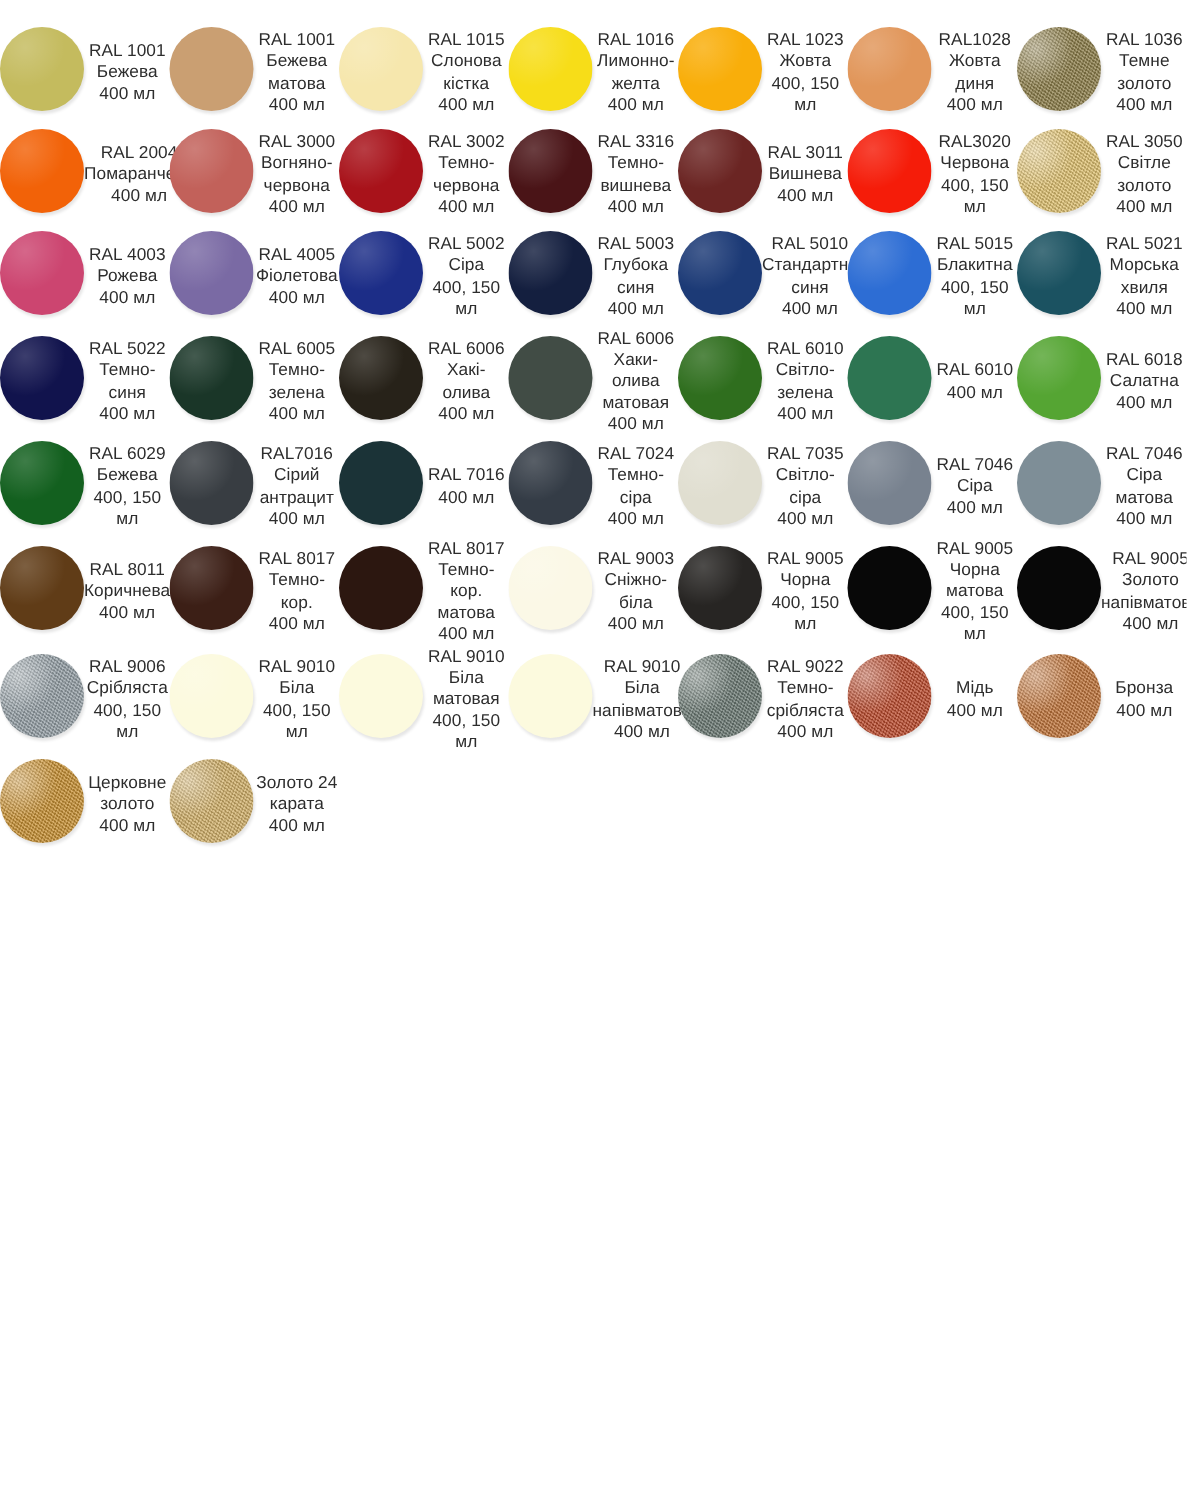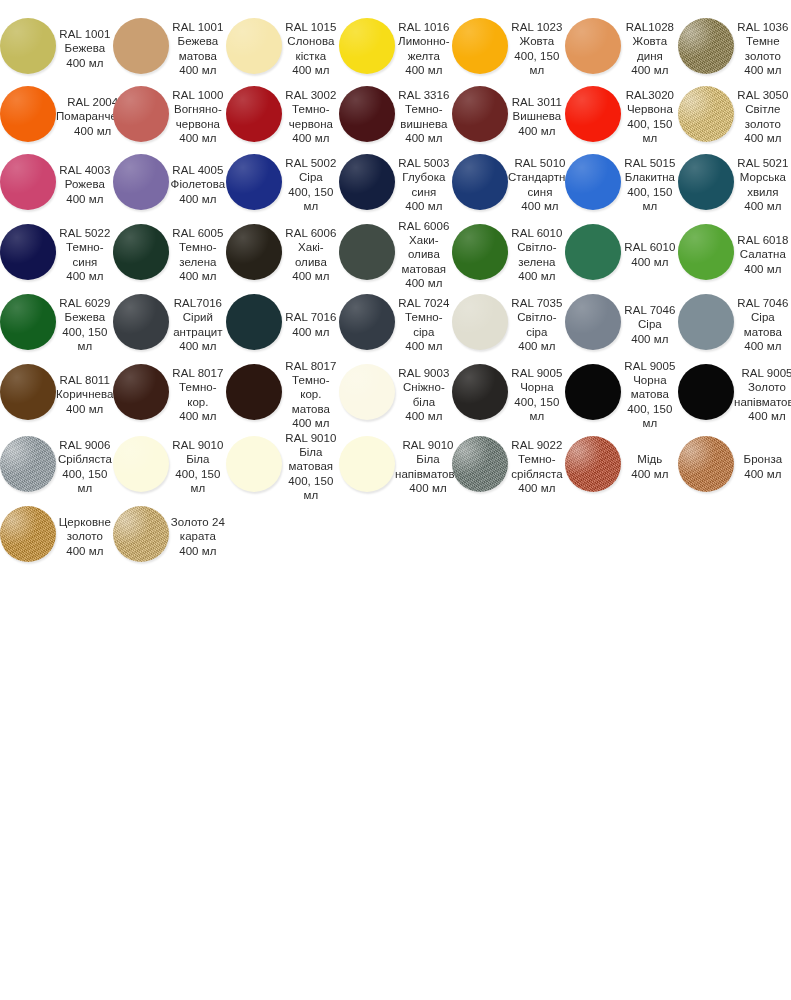--- a/index.html
+++ b/index.html
@@ -153,21 +153,21 @@
         <span class="swatch-code">RAL 2004</span>
         <span class="swatch-name">Помаранчева</span>
         <span class="swatch-volume">400 мл</span>
       </div>
     </div>
     <div class="swatch-cell">
       <div class="swatch-disc-wrap">
         <div class="swatch-disc glossy" style="background-color: rgb(194, 97, 90);"></div>
       </div>
       <div class="swatch-text">
-        <span class="swatch-code">RAL 1000</span>
+        <span class="swatch-code">RAL 3000</span>
         <span class="swatch-name">Вогняно-червона</span>
         <span class="swatch-volume">400 мл</span>
       </div>
     </div>
     <div class="swatch-cell">
       <div class="swatch-disc-wrap">
         <div class="swatch-disc glossy" style="background-color: rgb(168, 18, 26);"></div>
       </div>
       <div class="swatch-text">
         <span class="swatch-code">RAL 3002</span>

